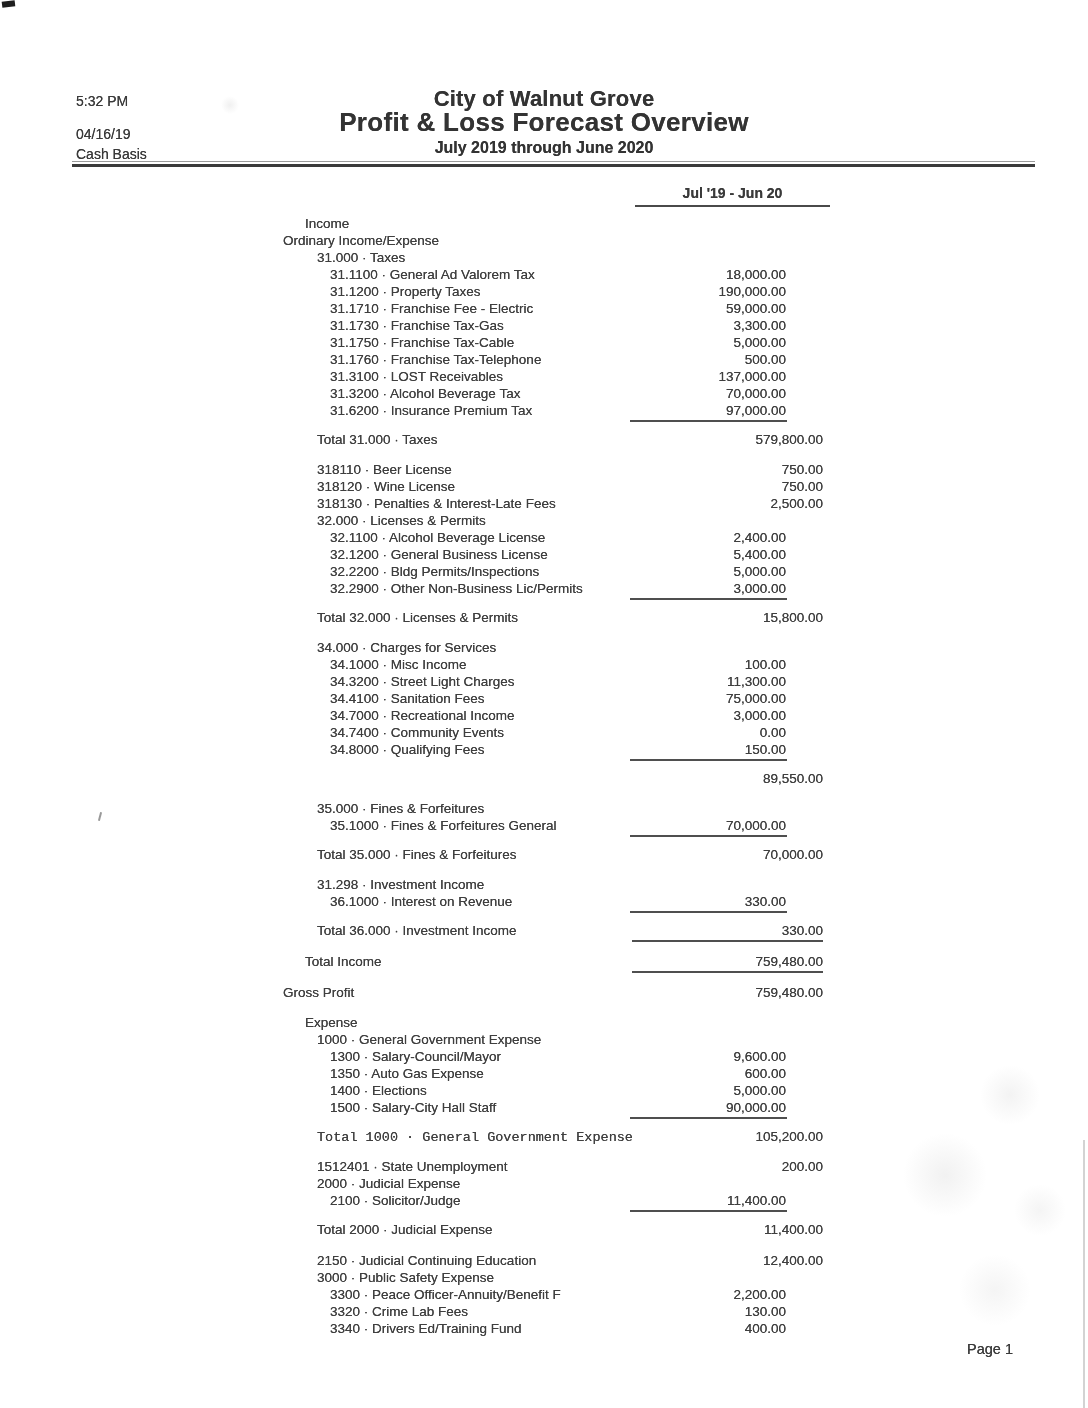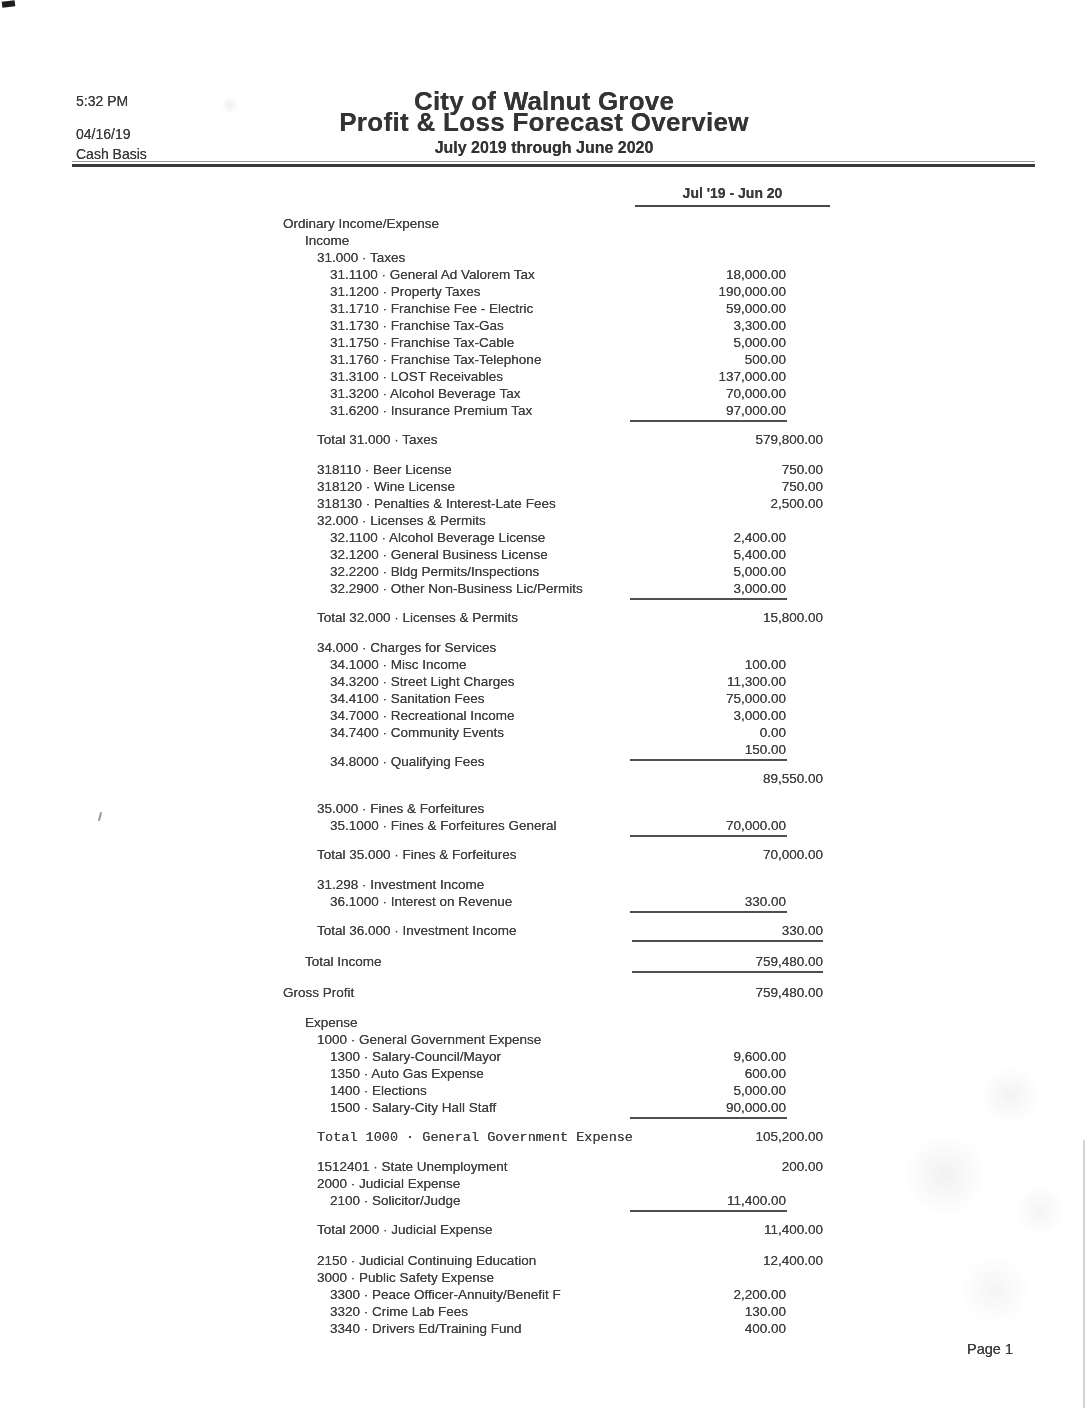--- a/index.html
+++ b/index.html
@@ -28,21 +28,21 @@
   .tick-mark { position:absolute; left:99px; top:812px; width:2px; height:9px; background:rgba(70,70,70,0.55); transform:rotate(14deg); }
   .edge-shadow { position:absolute; left:1083px; top:1140px; width:2px; height:268px; background:rgba(110,110,110,0.30); }
 
   
   .meta { position:absolute; left:76px; top:0; font-size:14px; color:#3a3a3a; }
   .meta .time  { position:absolute; left:0; top:93px;  white-space:nowrap; }
   .meta .date  { position:absolute; left:0; top:126px; white-space:nowrap; }
   .meta .basis { position:absolute; left:0; top:146px; white-space:nowrap; }
 
   .titles { position:absolute; left:0; top:0; width:1088px; text-align:center; color:#333; }
-  .company { position:absolute; left:0; width:100%; top:86px;  font-size:26px; font-weight:bold; letter-spacing:0.2px; }
+  .company { position:absolute; left:0; width:100%; top:86px;  font-size:22px; font-weight:bold; letter-spacing:0.2px; }
   .title   { position:absolute; left:0; width:100%; top:107px; font-size:26px; font-weight:bold; letter-spacing:0.3px; }
   .period  { position:absolute; left:0; width:100%; top:139px; font-size:16px; font-weight:bold; }
 
   .header-rule { position:absolute; left:72px; top:161px; width:963px; border-top:1px solid #9a9a9a; }
   .header-rule::after { content:""; position:absolute; left:0; top:2px; width:100%; height:3px; background:#3a3a3a; }
 
   .col-header {
     position:absolute; left:635px; top:185px; width:195px;
     text-align:center; font-size:14px; font-weight:bold; color:#3a3a3a;
     padding-bottom:4px; border-bottom:2px solid #4a4a4a;
@@ -81,22 +81,22 @@
     <div class="company">City of Walnut Grove</div>
     <div class="title">Profit &amp; Loss Forecast Overview</div>
     <div class="period">July 2019 through June 2020</div>
   </div>
 
   <div class="header-rule"></div>
 
   <div class="col-header">Jul '19 - Jun 20</div>
 
   <div class="rows" id="report-rows">
+      <div class="row"><span class="lab" style="padding-left: 305px;">Income</span></div>
       <div class="row"><span class="lab" style="padding-left: 283px;">Ordinary Income/Expense</span></div>
-      <div class="row"><span class="lab" style="padding-left: 305px;">Income</span></div>
       <div class="row"><span class="lab" style="padding-left: 317px;">31.000 · Taxes</span></div>
       <div class="row"><span class="lab" style="padding-left: 330px;">31.1100 · General Ad Valorem Tax</span><span class="amt item">18,000.00</span></div>
       <div class="row"><span class="lab" style="padding-left: 330px;">31.1200 · Property Taxes</span><span class="amt item">190,000.00</span></div>
       <div class="row"><span class="lab" style="padding-left: 330px;">31.1710 · Franchise Fee - Electric</span><span class="amt item">59,000.00</span></div>
       <div class="row"><span class="lab" style="padding-left: 330px;">31.1730 · Franchise Tax-Gas</span><span class="amt item">3,300.00</span></div>
       <div class="row"><span class="lab" style="padding-left: 330px;">31.1750 · Franchise Tax-Cable</span><span class="amt item">5,000.00</span></div>
       <div class="row"><span class="lab" style="padding-left: 330px;">31.1760 · Franchise Tax-Telephone</span><span class="amt item">500.00</span></div>
       <div class="row"><span class="lab" style="padding-left: 330px;">31.3100 · LOST Receivables</span><span class="amt item">137,000.00</span></div>
       <div class="row"><span class="lab" style="padding-left: 330px;">31.3200 · Alcohol Beverage Tax</span><span class="amt item">70,000.00</span></div>
       <div class="row"><span class="lab" style="padding-left: 330px;">31.6200 · Insurance Premium Tax</span><span class="amt item">97,000.00</span><div class="rule item-rule"></div></div>
@@ -109,21 +109,21 @@
       <div class="row"><span class="lab" style="padding-left: 330px;">32.1200 · General Business License</span><span class="amt item">5,400.00</span></div>
       <div class="row"><span class="lab" style="padding-left: 330px;">32.2200 · Bldg Permits/Inspections</span><span class="amt item">5,000.00</span></div>
       <div class="row"><span class="lab" style="padding-left: 330px;">32.2900 · Other Non-Business Lic/Permits</span><span class="amt item">3,000.00</span><div class="rule item-rule"></div></div>
       <div class="row" style="margin-top: 12px;"><span class="lab" style="padding-left: 317px;">Total 32.000 · Licenses &amp; Permits</span><span class="amt total">15,800.00</span></div>
       <div class="row" style="margin-top: 13px;"><span class="lab" style="padding-left: 317px;">34.000 · Charges for Services</span></div>
       <div class="row"><span class="lab" style="padding-left: 330px;">34.1000 · Misc Income</span><span class="amt item">100.00</span></div>
       <div class="row"><span class="lab" style="padding-left: 330px;">34.3200 · Street Light Charges</span><span class="amt item">11,300.00</span></div>
       <div class="row"><span class="lab" style="padding-left: 330px;">34.4100 · Sanitation Fees</span><span class="amt item">75,000.00</span></div>
       <div class="row"><span class="lab" style="padding-left: 330px;">34.7000 · Recreational Income</span><span class="amt item">3,000.00</span></div>
       <div class="row"><span class="lab" style="padding-left: 330px;">34.7400 · Community Events</span><span class="amt item">0.00</span></div>
-      <div class="row"><span class="lab" style="padding-left: 330px; margin-top: 12px;">34.8000 · Qualifying Fees</span><span class="amt item">150.00</span><div class="rule item-rule"></div></div>
+      <div class="row"><span class="lab" style="padding-left: 330px;">34.8000 · Qualifying Fees</span><span class="amt item">150.00</span><div class="rule item-rule"></div></div>
       <div class="row" style="margin-top: 12px;"><span class="amt total">89,550.00</span></div>
       <div class="row" style="margin-top: 13px;"><span class="lab" style="padding-left: 317px;">35.000 · Fines &amp; Forfeitures</span></div>
       <div class="row"><span class="lab" style="padding-left: 330px;">35.1000 · Fines &amp; Forfeitures General</span><span class="amt item">70,000.00</span><div class="rule item-rule"></div></div>
       <div class="row" style="margin-top: 12px;"><span class="lab" style="padding-left: 317px;">Total 35.000 · Fines &amp; Forfeitures</span><span class="amt total">70,000.00</span></div>
       <div class="row" style="margin-top: 13px;"><span class="lab" style="padding-left: 317px;">31.298 · Investment Income</span></div>
       <div class="row"><span class="lab" style="padding-left: 330px;">36.1000 · Interest on Revenue</span><span class="amt item">330.00</span><div class="rule item-rule"></div></div>
       <div class="row" style="margin-top: 12px;"><span class="lab" style="padding-left: 317px;">Total 36.000 · Investment Income</span><span class="amt total">330.00</span><div class="rule total-rule"></div></div>
       <div class="row" style="margin-top: 14px;"><span class="lab" style="padding-left: 305px;">Total Income</span><span class="amt total">759,480.00</span><div class="rule total-rule"></div></div>
       <div class="row" style="margin-top: 14px;"><span class="lab" style="padding-left: 283px;">Gross Profit</span><span class="amt total">759,480.00</span></div>
       <div class="row" style="margin-top: 13px;"><span class="lab" style="padding-left: 305px;">Expense</span></div>

